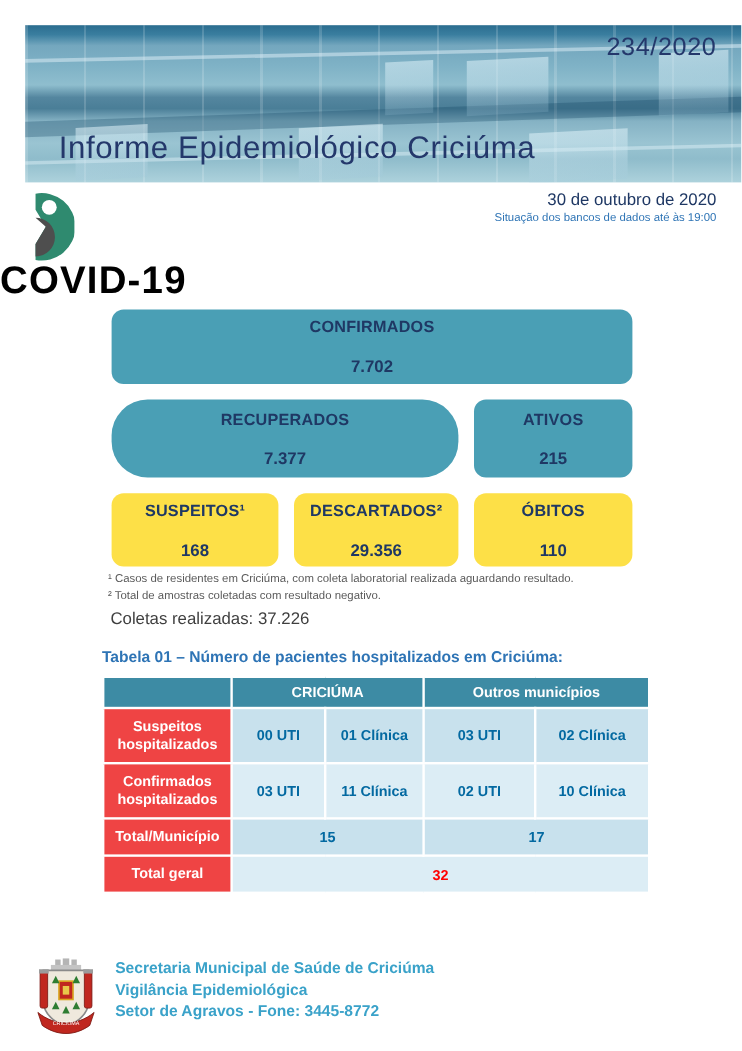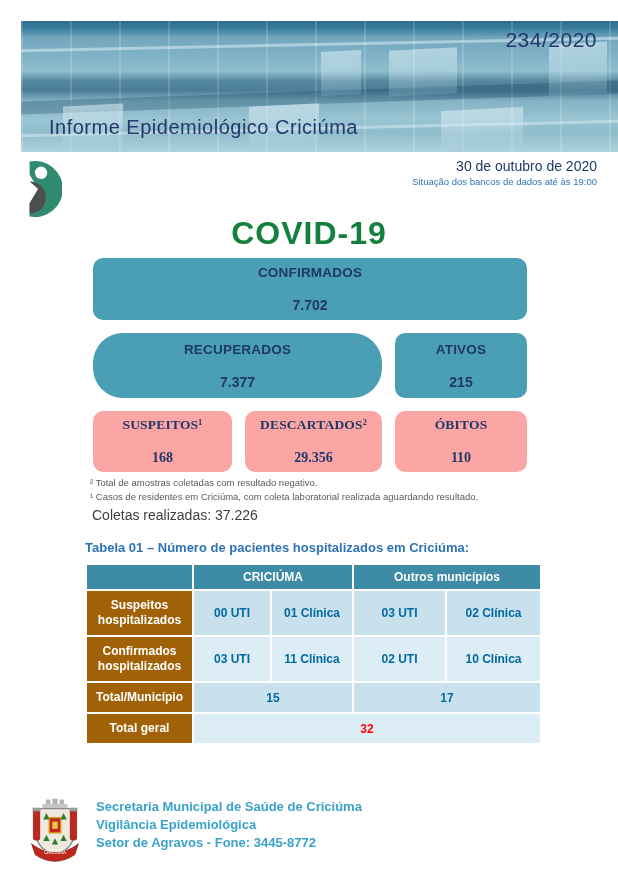--- a/index.html
+++ b/index.html
@@ -26,75 +26,75 @@
   .g1{left:368px;top:28px;width:68px;height:46px;}
   .g2{left:528px;top:22px;width:58px;height:52px;}
   .g3{left:228px;top:84px;width:70px;height:44px;}
   .g4{left:420px;top:88px;width:82px;height:42px;}
   .g5{left:42px;top:84px;width:60px;height:44px;}
   .g6{left:300px;top:30px;width:40px;height:44px;}
   .banner-edition{
     position:absolute;top:7px;right:21px;color:#24386b;font-size:21px;letter-spacing:0.5px;
   }
   .banner-title{
-    position:absolute;left:28px;bottom:13px;color:#24386b;font-size:20px;
+    position:absolute;left:28px;bottom:13px;color:#24386b;font-size:26px;
     letter-spacing:0.5px;white-space:nowrap;
   }
 
   
   .logo{position:absolute;left:20px;top:160px;display:flex;align-items:center;}
   .logo-text{color:#1e5b4e;font-family:"Liberation Serif",serif;text-align:left;line-height:1.08;}
   .logo-l1{font-size:15px;letter-spacing:1.5px;}
   .logo-l2{font-size:17px;font-weight:bold;letter-spacing:1px;}
   .logo-l3{font-size:15px;letter-spacing:1.8px;}
   .logo-icon{margin-left:2px;}
 
   .dateline{position:absolute;right:21px;top:158px;text-align:right;}
   .date-main{color:#1f3864;font-size:14px;margin-bottom:2px;}
   .date-sub{color:#2e74b5;font-size:9.5px;}
 
   
   .covid-heading{
-    position:absolute;left:0;top:215px;width:100%;text-align:center;
-    color:#15803d;font-size:32px;font-weight:bold;letter-spacing:1px;
+    position:absolute;left:0;top:215px;width:100%;
+    color:#000000;font-size:32px;font-weight:bold;letter-spacing:1px;
   }
 
   
   .cards{
     position:absolute;left:93px;top:258px;width:434px;
     display:grid;grid-template-columns:139px 137px 132px;
     grid-template-rows:62px 65px 61px;column-gap:13px;row-gap:13px;
   }
   .card{
     border-radius:10px;display:flex;flex-direction:column;
     align-items:center;justify-content:center;gap:17px;
   }
   .card-teal{background:#4a9fb5;}
-  .card-light{background:#fca5a5;font-family:Liberation Serif, serif;}
+  .card-light{background:#fde047;}
   .card-label{color:#1f3864;font-size:13.5px;font-weight:bold;letter-spacing:0.2px;}
   .card-value{color:#1f3864;font-size:14px;font-weight:bold;}
   .span3{grid-column:1 / span 3;}
   .span2{grid-column:1 / span 2;border-radius:30px;}
 
   
   .footnotes{position:absolute;left:90px;top:476px;color:#595959;font-size:9.5px;line-height:14px;}
   .coletas{position:absolute;left:92px;top:507px;color:#3f3f3f;font-size:14px;}
 
   
   .table-title{position:absolute;left:85px;top:540px;color:#2e74b5;font-size:13px;font-weight:bold;}
   table.hosp{
     position:absolute;left:85px;top:563px;width:455px;
     border-collapse:collapse;table-layout:fixed;
   }
   table.hosp td{
     border:2px solid #ffffff;font-weight:bold;font-size:12px;text-align:center;
     vertical-align:middle;padding:0;
   }
   td.th{background:#3d8ba4;color:#ffffff;height:24px;}
-  td.rowlabel{background:#a16207;color:#ffffff;text-align:left;padding-left:8px;line-height:1.25;}
+  td.rowlabel{background:#ef4444;color:#ffffff;text-align:left;padding-left:8px;line-height:1.25;}
   tr.band-a td.data{background:#c8e1ed;}
   tr.band-b td.data{background:#dcedf5;}
   td.data{color:#0369a1;}
   td.red{color:#ff0000;}
   tr.r-big td{height:44px;}
   tr.r-small td{height:29px;}
 
   
   .footer{position:absolute;left:28px;top:798px;display:flex;align-items:flex-start;}
   .footer-text{margin-left:14px;color:#3aa2c9;font-size:13px;font-weight:bold;line-height:18px;}
@@ -154,22 +154,22 @@
       <div class="card-label">DESCARTADOS²</div>
       <div class="card-value">29.356</div>
     </div>
     <div class="card card-light">
       <div class="card-label">ÓBITOS</div>
       <div class="card-value">110</div>
     </div>
   </div>
 
   <div class="footnotes">
+    <div>¹ Casos de residentes em Criciúma, com coleta laboratorial realizada aguardando resultado.</div>
     <div>² Total de amostras coletadas com resultado negativo.</div>
-    <div>¹ Casos de residentes em Criciúma, com coleta laboratorial realizada aguardando resultado.</div>
   </div>
 
   <div class="coletas">Coletas realizadas: 37.226</div>
 
   <div class="table-title">Tabela 01 – Número de pacientes hospitalizados em Criciúma:</div>
   <table class="hosp">
     <colgroup>
       <col style="width:107px">
         <col style="width:78px">
         <col style="width:82px">

